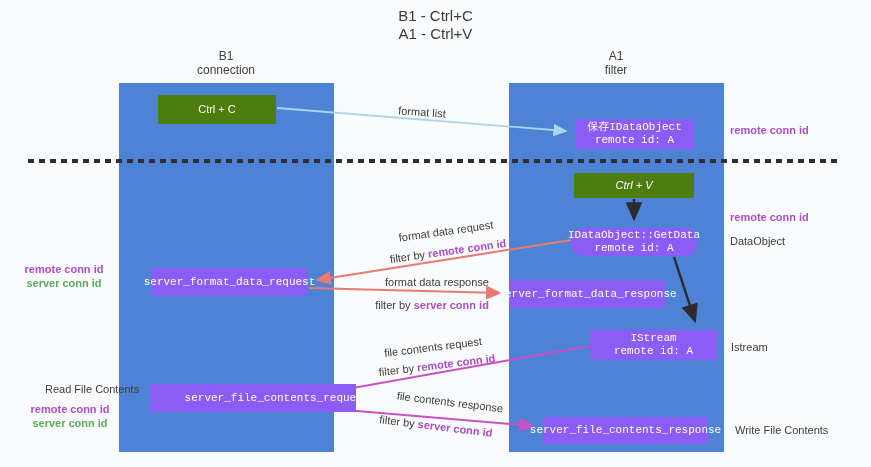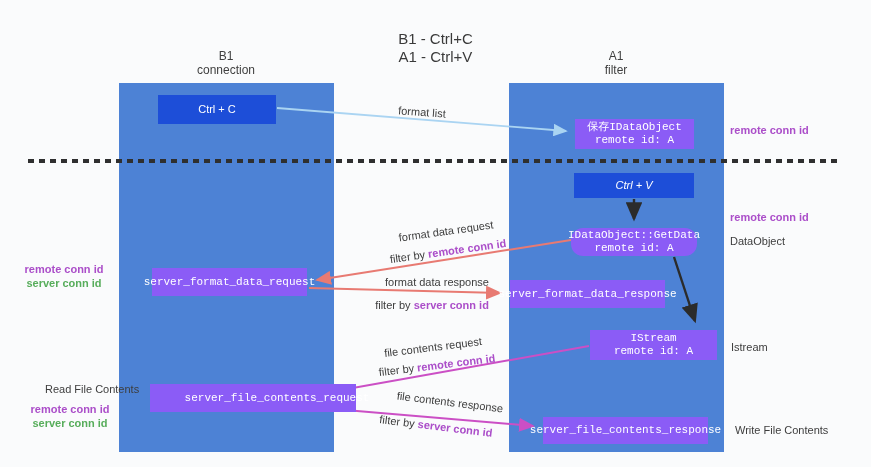--- a/index.html
+++ b/index.html
@@ -1,30 +1,30 @@
 <!DOCTYPE html>
 <html><head>
 <meta charset="utf-8">
 <style>
   html,body{margin:0;padding:0;background:#fafafa;}
   .stage{
     position:relative;width:871px;height:467px;background:#fafbfc;overflow:hidden;
     font-family:"Liberation Sans",sans-serif;color:#3d3d3d;
   }
   .title{position:absolute;left:0;top:7px;width:100%;text-align:center;
-    font-size:15px;line-height:18px;color:#3a3a3a;margin-top:23px;}
+    font-size:15px;line-height:18px;color:#3a3a3a;}
   .lane{position:absolute;top:83px;height:369px;width:215px;background:#4d82d5;}
   .lane-header{position:absolute;top:49px;width:160px;text-align:center;
     font-size:12px;line-height:14px;color:#3f3f3f;}
   .dashed{position:absolute;left:28px;top:159px;width:812px;height:4px;
     background:repeating-linear-gradient(90deg,#2f2f2f 0 6px,transparent 6px 11px);}
   .node{position:absolute;display:flex;flex-direction:column;align-items:center;
     justify-content:center;color:#fff;font-size:11px;line-height:13px;text-align:center;}
   .node.orange{background:#8b5cf6;font-family:Liberation Mono, monospace;}
-  .node.green{background:#1d4ed8;}
+  .node.green{background:#4d7c0f;}
   .lbl{position:absolute;font-size:11px;white-space:nowrap;color:#3d3d3d;
     transform:translate(-50%,-50%);}
   .ann{position:absolute;font-size:11px;white-space:nowrap;color:#3d3d3d;}
   .purple{color:#ab4ec9;font-weight:bold;}
   .greent{color:#57ad5b;font-weight:bold;}
   .center{text-align:center;line-height:14px;}
   svg.arrows{position:absolute;left:0;top:0;pointer-events:none;}
 </style>
 </head>
 <body>

